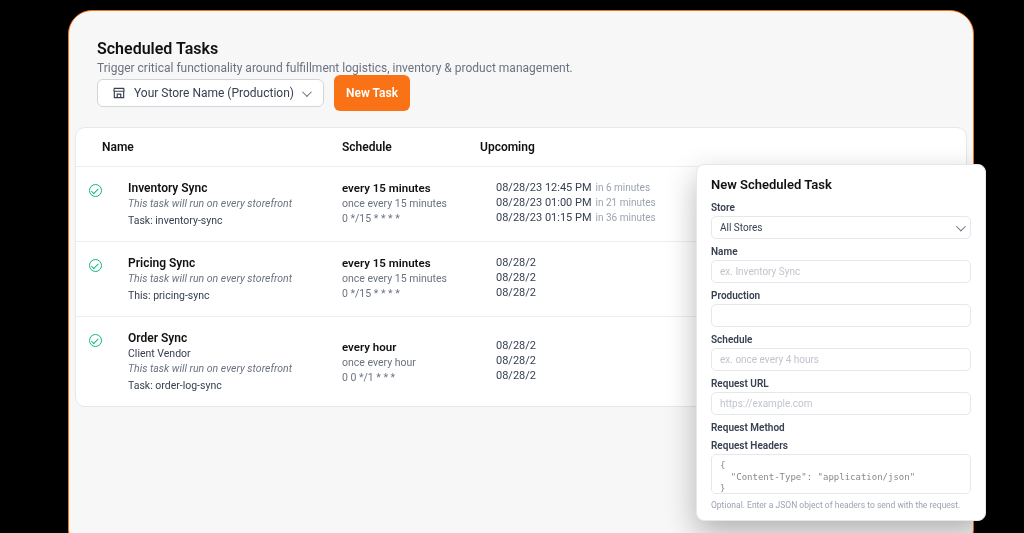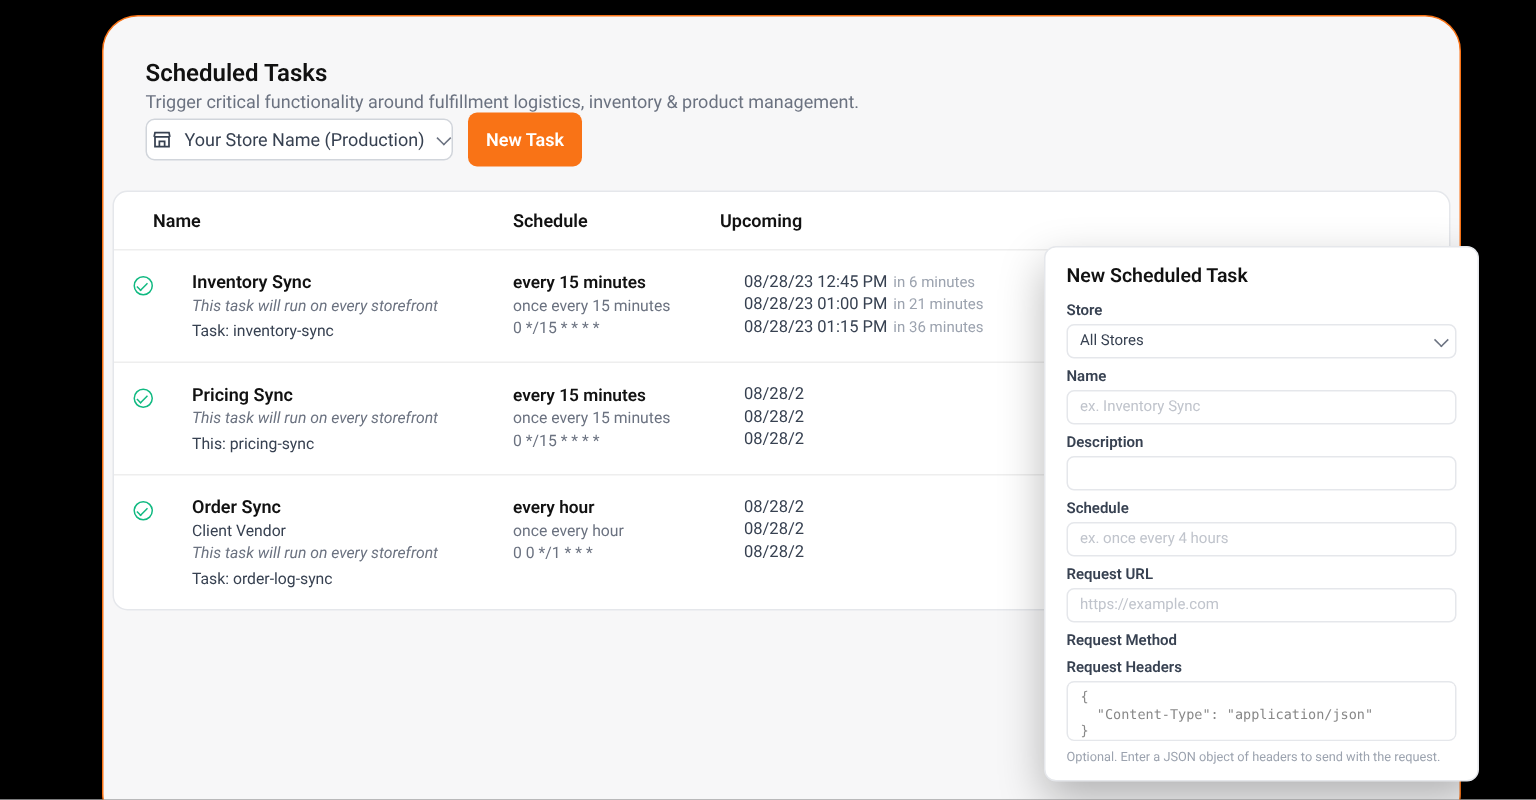--- a/index.html
+++ b/index.html
@@ -2,30 +2,30 @@
 <html><head>
   <meta charset="utf-8">
   <style>
     * { margin: 0; padding: 0; box-sizing: border-box; font-family: -apple-system, BlinkMacSystemFont, "Segoe UI", Roboto, sans-serif; }
     body { background: #000; width: 1024px; height: 533px; overflow: hidden; position: relative; }
     .frame { position: absolute; left: 68px; top: 10px; right: 50px; bottom: -20px; background: #f7f7f8; border-radius: 24px; border: 1px solid #f97316; padding: 28px 0 0 0; overflow: hidden; }
     .header-row { display: flex; justify-content: space-between; align-items: flex-start; padding: 0 28px 16px 28px; flex-direction: column; }
     .page-title { font-size: 16px; font-weight: 600; color: #111; margin-bottom: 3px; }
     .page-sub { font-size: 12px; color: #6b7280; }
     .header-right { display: flex; align-items: center; gap: 10px; }
-    .store-picker { display: flex; align-items: center; gap: 8px; border: 1px solid #d1d5db; border-radius: 6px; padding: 6px 3px; font-size: 12px; color: #374151; background: #fff; cursor: pointer; }
+    .store-picker { display: flex; align-items: center; gap: 8px; border: 1px solid #d1d5db; border-radius: 6px; padding: 6px 14px; font-size: 12px; color: #374151; background: #fff; cursor: pointer; }
     .new-task-btn { background: #f97316; color: #fff; font-size: 12px; font-weight: 600; padding: 11px 12px; border: none; border-radius: 6px; cursor: pointer; }
     
     .card { margin: 0 6px; background: #fff; border-radius: 10px; border: 1px solid #e5e7eb; overflow: hidden; }
     .col-header { display: flex; padding: 12px 26px; border-bottom: 1px solid #eee; font-size: 12px; font-weight: 600; color: #111; }
     .col-name { width: 240px; }
     .col-sched { width: 138px; }
     .col-upcoming { flex: 1; }
     .row { display: flex; padding: 14px 26px; border-bottom: 1px solid #eee; align-items: flex-start; position: relative; }
-    .row:last-child { border-bottom: none; }
+    .row:last-child { border-bottom: none; align-items: center; }
     .row-icon { position: absolute; left: 13px; top: 17px; }
     .check-circle { width: 13px; height: 13px; border-radius: 50%; border: 1.5px solid #10b981; display: flex; align-items: center; justify-content: center; }
     .check-circle::after { content: ""; width: 6px; height: 3px; border-left: 1.5px solid #10b981; border-bottom: 1.5px solid #10b981; transform: rotate(-45deg) translate(0px, -1px); }
     .row-name { width: 214px; margin-left: 26px; }
     .task-name { font-size: 12px; font-weight: 600; color: #111; margin-bottom: 2px; }
     .task-vendor { font-size: 10.5px; color: #374151; margin-bottom: 2px; }
     .task-desc { font-size: 10.5px; font-style: italic; color: #6b7280; margin-bottom: 4px; }
     .task-slug { font-size: 10.5px; color: #374151; }
     .row-sched { width: 138px; }
     .sched-main { font-size: 11.5px; font-weight: 600; color: #111; }
@@ -155,21 +155,21 @@
 
   <div class="field-label">Store</div>
   <div class="select-wrap">
     <input class="field-input" readonly="" value="All Stores" style="">
     <span class="chev"><span class="chevron"></span></span>
   </div>
 
   <div class="field-label">Name</div>
   <input class="field-input" placeholder="ex. Inventory Sync" style="">
 
-  <div class="field-label">Description</div>
+  <div class="field-label">Production</div>
   <input class="field-input" style="">
 
   <div class="field-label">Schedule</div>
   <input class="field-input" placeholder="ex. once every 4 hours" style="">
 
   <div class="field-label">Request URL</div>
   <input class="field-input" placeholder="https://example.com" style="">
 
   <div class="field-label">Request Method</div>
 

